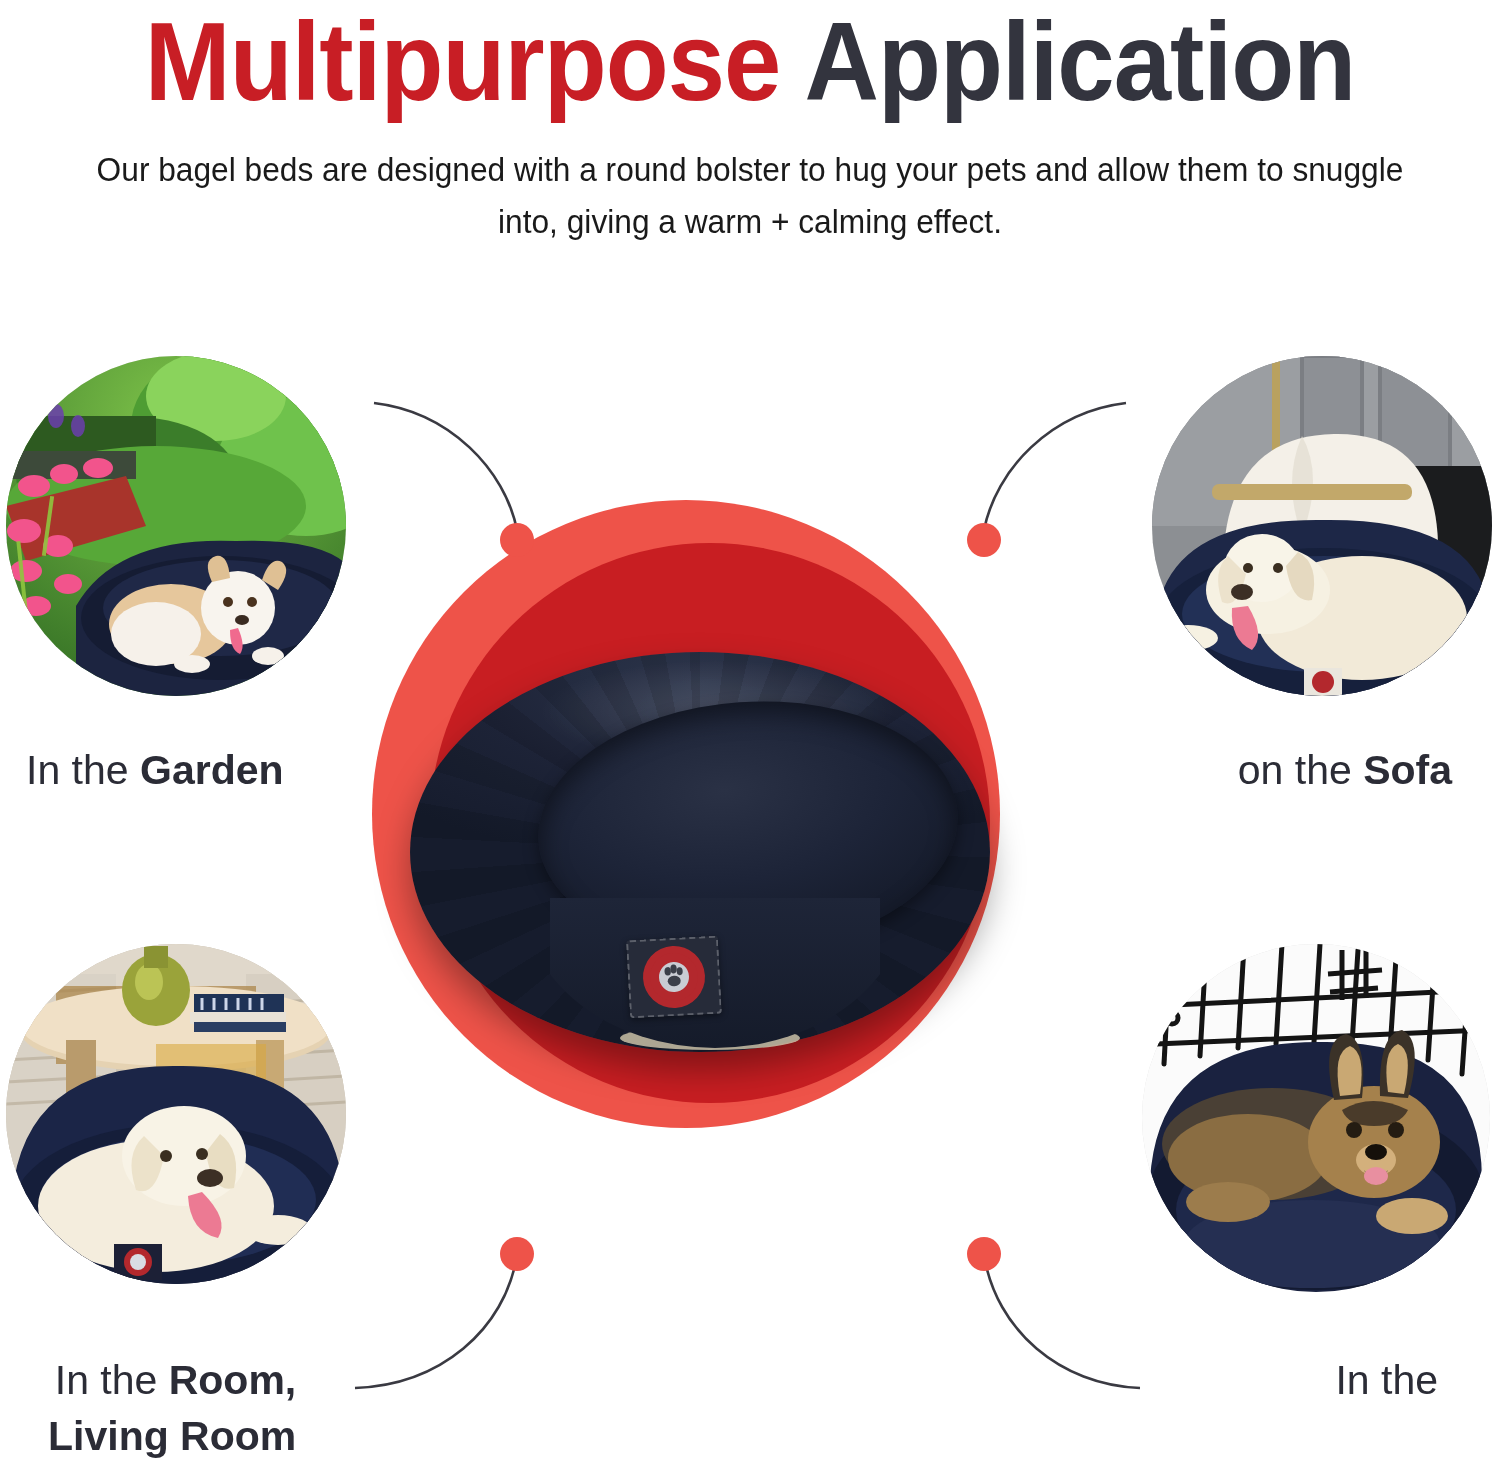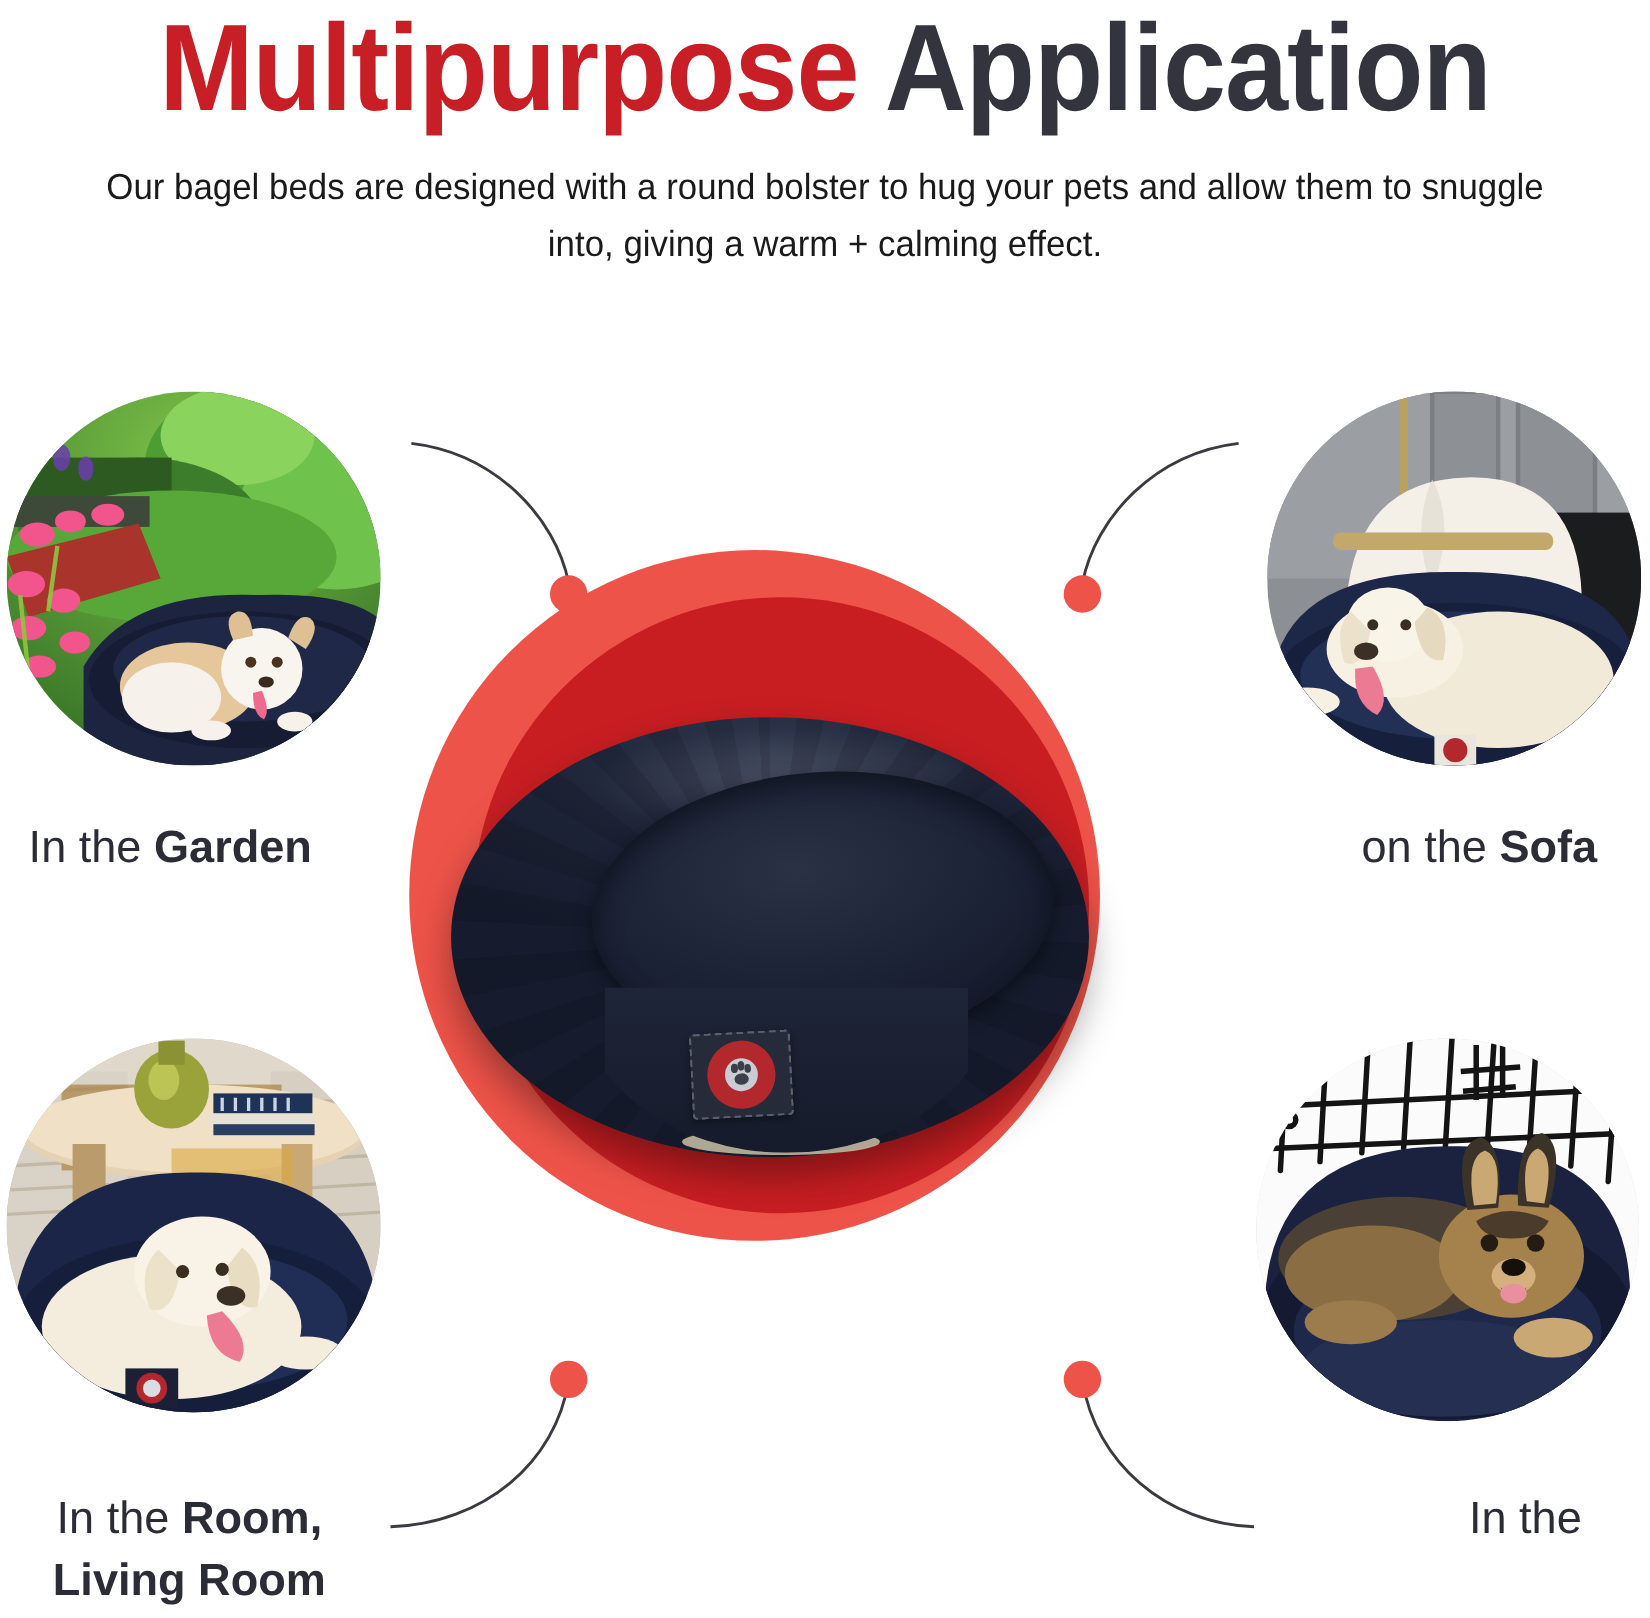--- a/index.html
+++ b/index.html
@@ -54,21 +54,21 @@
   
   .caption {
     position:absolute;
     font-family:"Liberation Sans", sans-serif;
     font-size:41px;
     line-height:56px;
     color:#2B2C36;
     white-space:nowrap;
   }
   .caption b { font-weight:700; }
-  .cap-left   { text-align:center; }
+  .cap-left   { text-align:right; }
   .cap-right  { text-align:right; }
   .cap-center { text-align:center; }
 
   
   .ring-outer {
     position:absolute;
     left:372px; top:500px;
     width:628px; height:628px;
     border-radius:50%;
     background:#EE5349;

